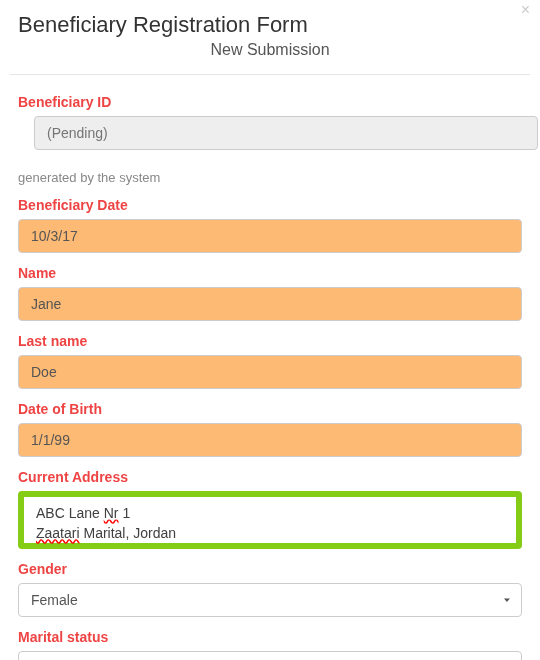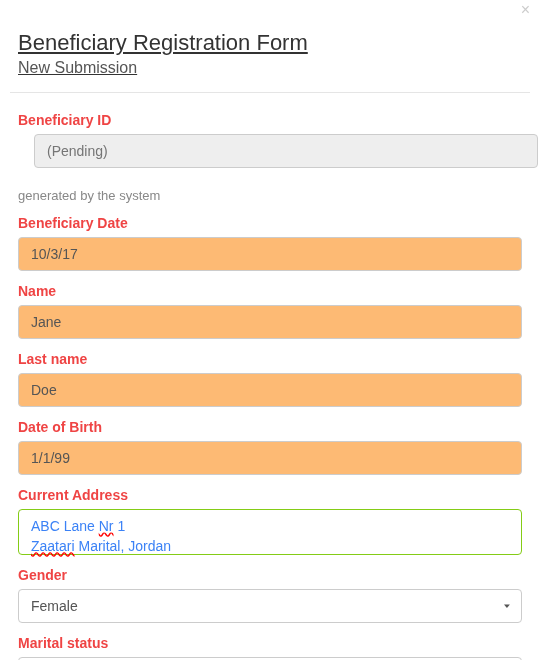--- a/index.html
+++ b/index.html
@@ -14,33 +14,33 @@
       font-size: 14px;
       width: 540px;
       height: 660px;
       overflow: hidden;
       position: relative;
     }
     .container {
       padding: 0;
     }
     .header {
-      padding: 30px 18px 15px 18px;
-      text-decoration: underline;
+      padding: 12px 18px 15px 18px;
     }
     .title {
       font-size: 22px;
       font-weight: 500;
       color: #333;
       margin-bottom: 3px;
     }
     .subtitle {
       font-size: 16px;
       font-weight: 400;
       color: #555;
+      text-align: center;
     }
     .divider {
       border: none;
       border-top: 1px solid #e5e5e5;
       margin: 0 10px;
     }
     .form-area {
       padding: 8px 18px 0 18px;
     }
     .form-group {
@@ -69,26 +69,26 @@
       background-color: #eee;
       color: #15803d;
       cursor: not-allowed;
       margin-left: 16px;
     }
     .textarea {
       width: 100%;
       padding: 7px 12px;
       font-size: 14px;
       line-height: 1.4;
-      color: #3b82f6;
+      color: #404040;
       background-color: #fff;
-      border: 1px solid #84cc16;
+      border: 6px solid #84cc16;
       border-radius: 4px;
       resize: none;
-      height: 46px;
+      height: 58px;
       font-family: inherit;
     }
     .select {
       width: 100%;
       padding: 7px 12px;
       font-size: 14px;
       line-height: 1.4;
       color: #555;
       background-color: #fff;
       border: 1px solid #ccc;

